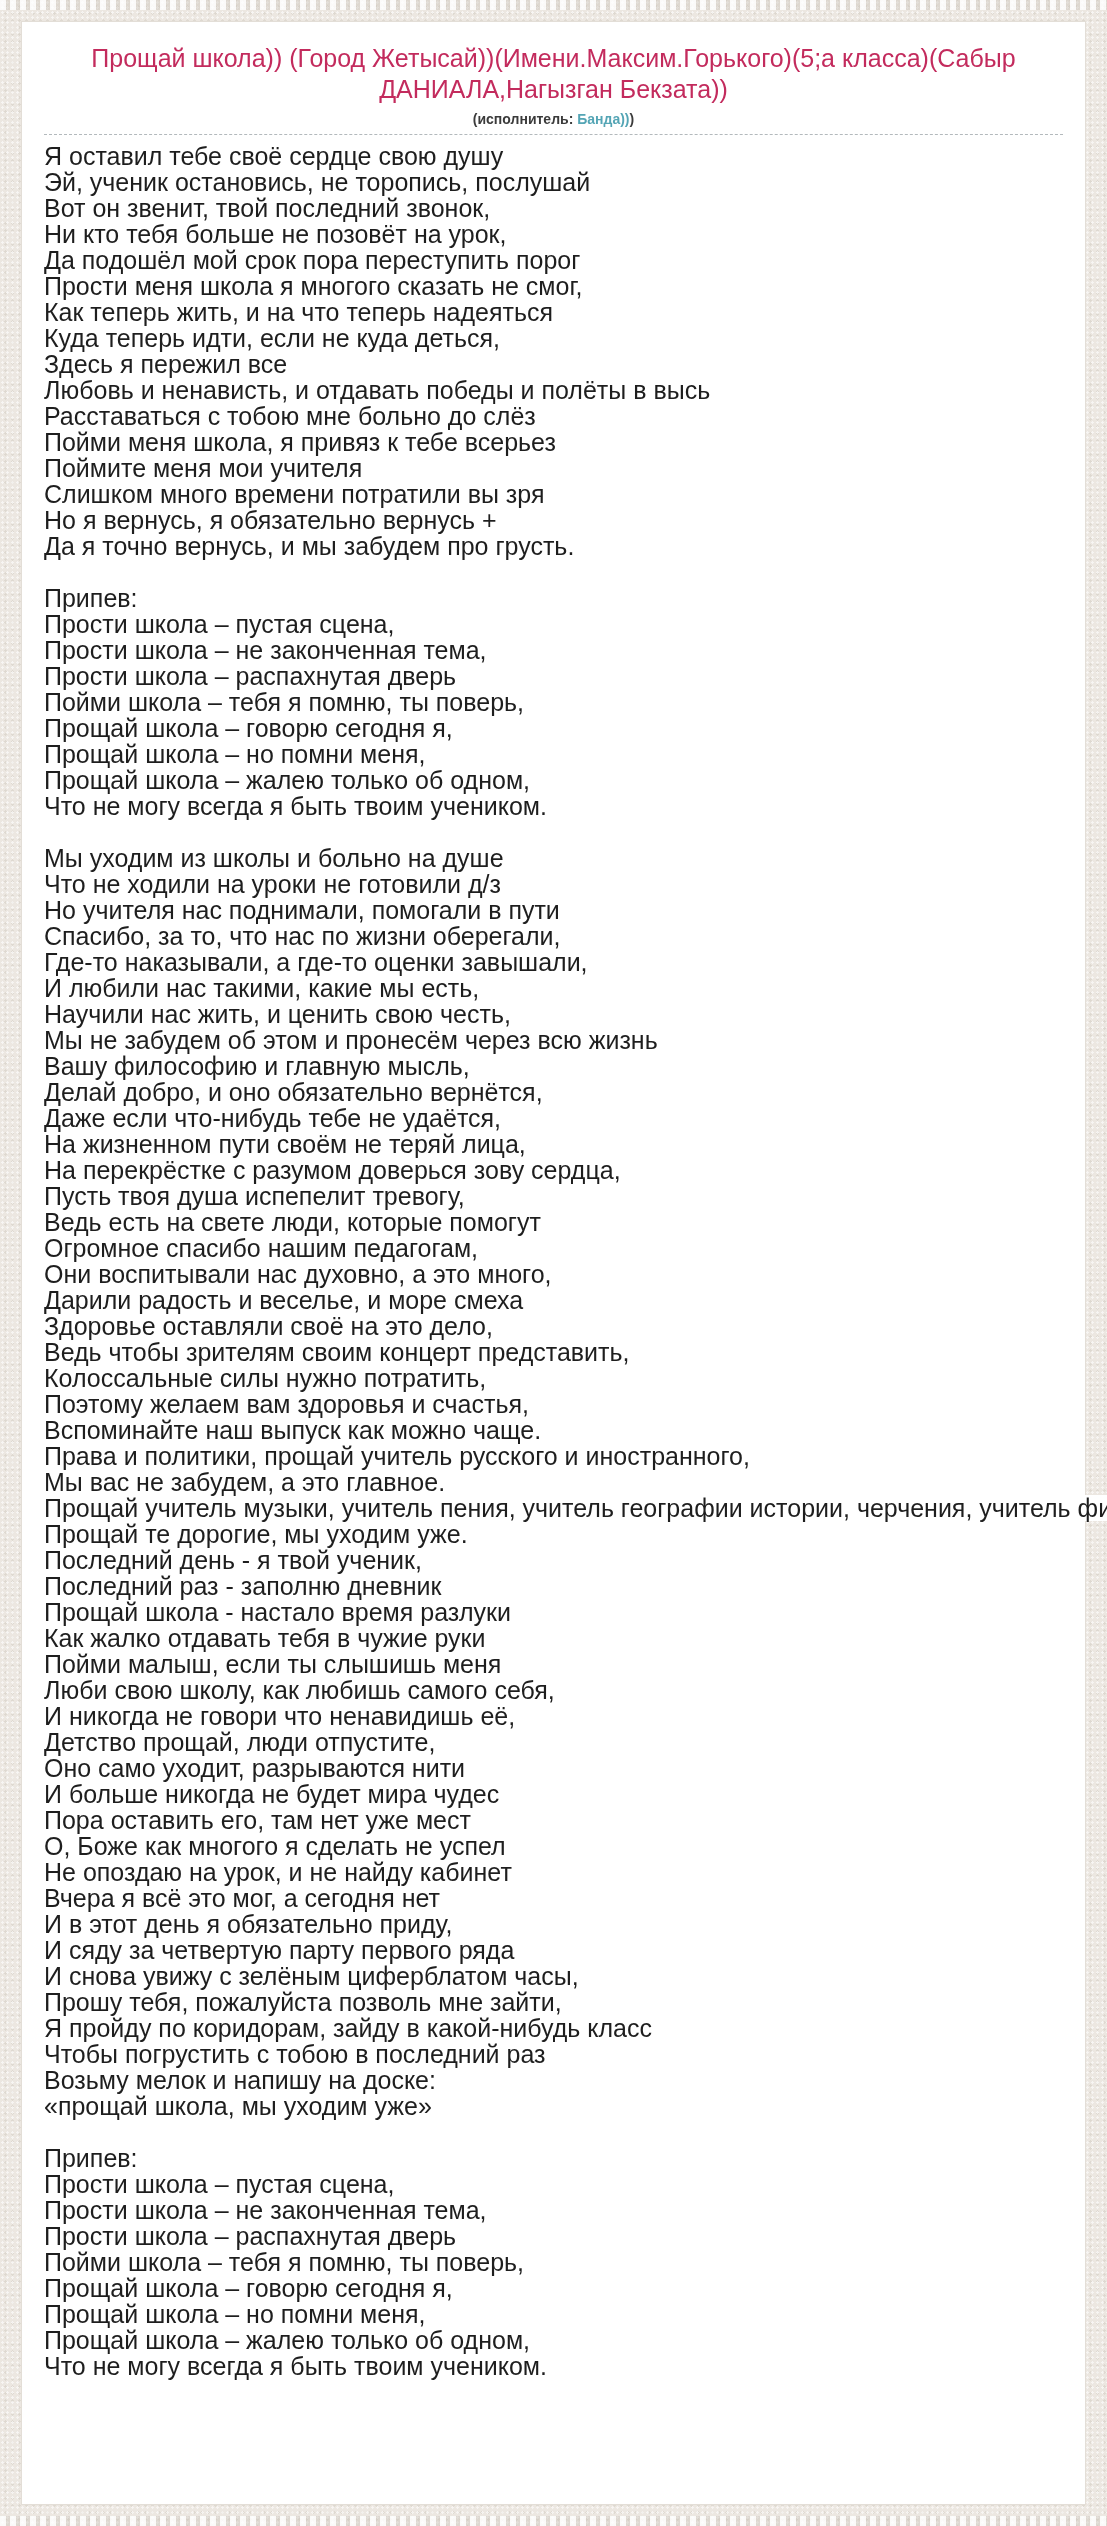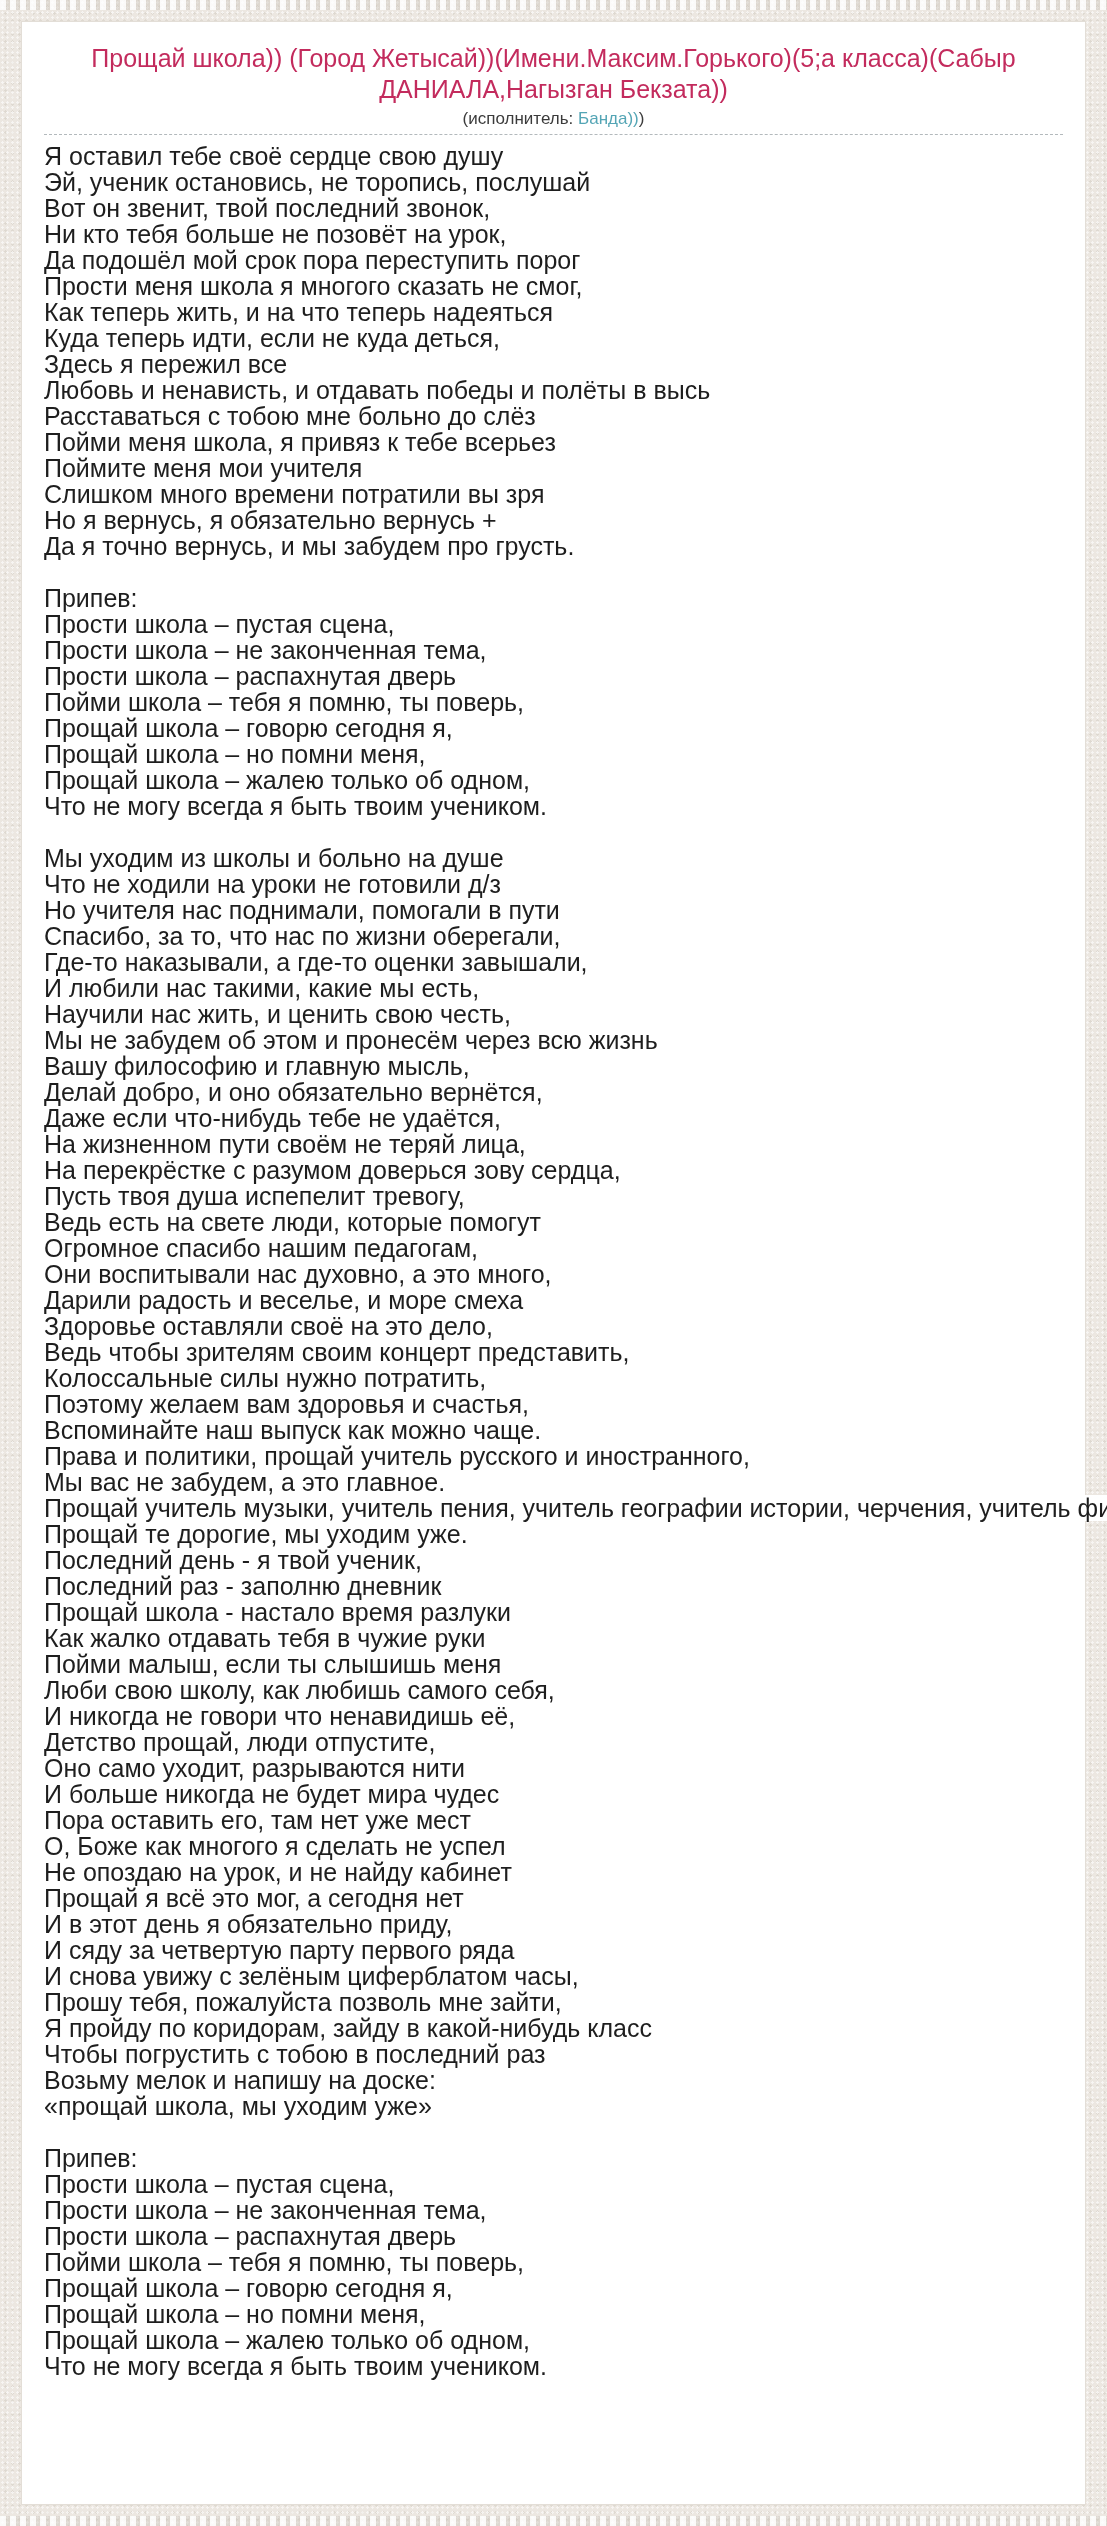--- a/index.html
+++ b/index.html
@@ -49,25 +49,26 @@
     text-align: center;
   }
   .song-title {
     margin: 7px 0 0 0;
     font-size: 25px;
     line-height: 31px;
     font-weight: 400;
     color: #c32b5d;
   }
   .performer-line {
-    font-size: 17px;
+    font-size: 14px;
     line-height: 20px;
     color: #3b3b3b;
     margin-top: 4px;
     padding-bottom: 5px;
+    font-weight: bold;
   }
   .performer-line a {
     color: #54a5b5;
     text-decoration: none;
     cursor: pointer;
   }
 
   .lyrics {
     margin-top: 8px;
     font-size: 25px;
@@ -154,21 +155,21 @@
       <div class="line">Как жалко отдавать тебя в чужие руки</div>
       <div class="line">Пойми малыш, если ты слышишь меня</div>
       <div class="line">Люби свою школу, как любишь самого себя,</div>
       <div class="line">И никогда не говори что ненавидишь её,</div>
       <div class="line">Детство прощай, люди отпустите,</div>
       <div class="line">Оно само уходит, разрываются нити</div>
       <div class="line">И больше никогда не будет мира чудес</div>
       <div class="line">Пора оставить его, там нет уже мест</div>
       <div class="line">О, Боже как многого я сделать не успел</div>
       <div class="line">Не опоздаю на урок, и не найду кабинет</div>
-      <div class="line">Прощай я всё это мог, а сегодня нет</div>
+      <div class="line">Вчера я всё это мог, а сегодня нет</div>
       <div class="line">И в этот день я обязательно приду,</div>
       <div class="line">И сяду за четвертую парту первого ряда</div>
       <div class="line">И снова увижу с зелёным циферблатом часы,</div>
       <div class="line">Прошу тебя, пожалуйста позволь мне зайти,</div>
       <div class="line">Я пройду по коридорам, зайду в какой-нибудь класс</div>
       <div class="line">Чтобы погрустить с тобою в последний раз</div>
       <div class="line">Возьму мелок и напишу на доске:</div>
       <div class="line">«прощай школа, мы уходим уже»</div>
       <div class="line"></div>
       <div class="line">Припев:</div>

